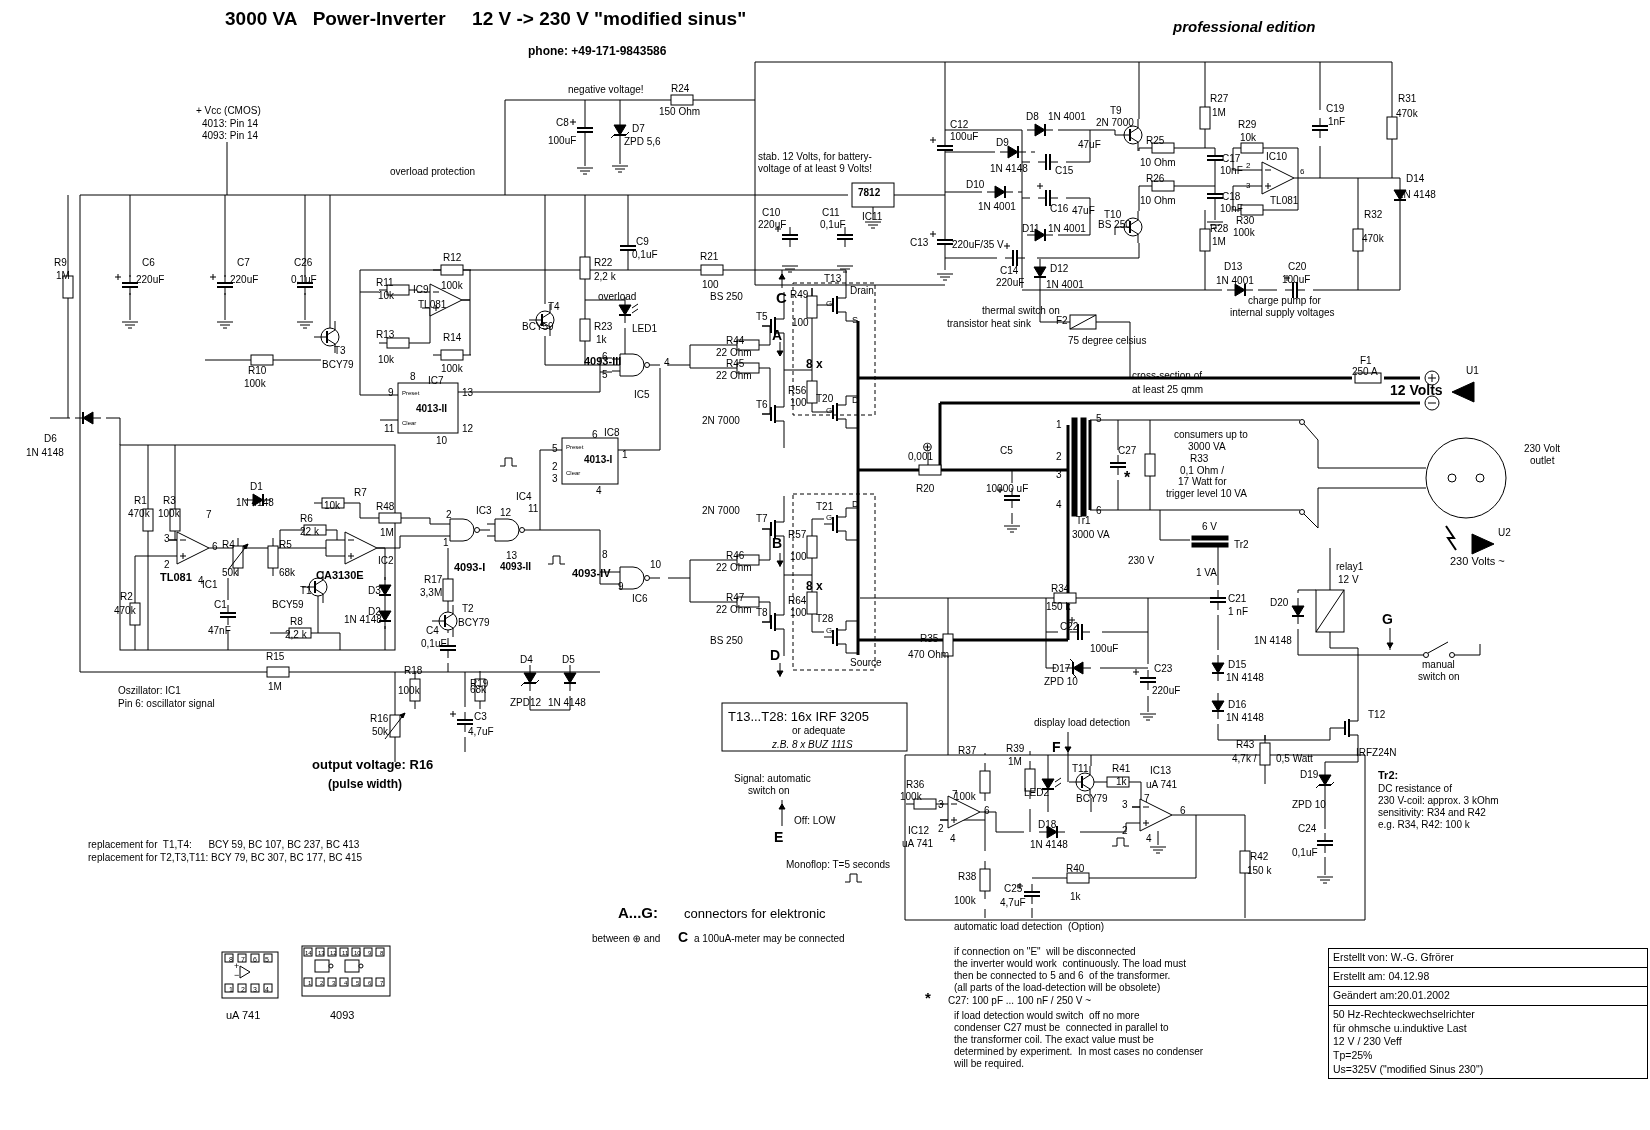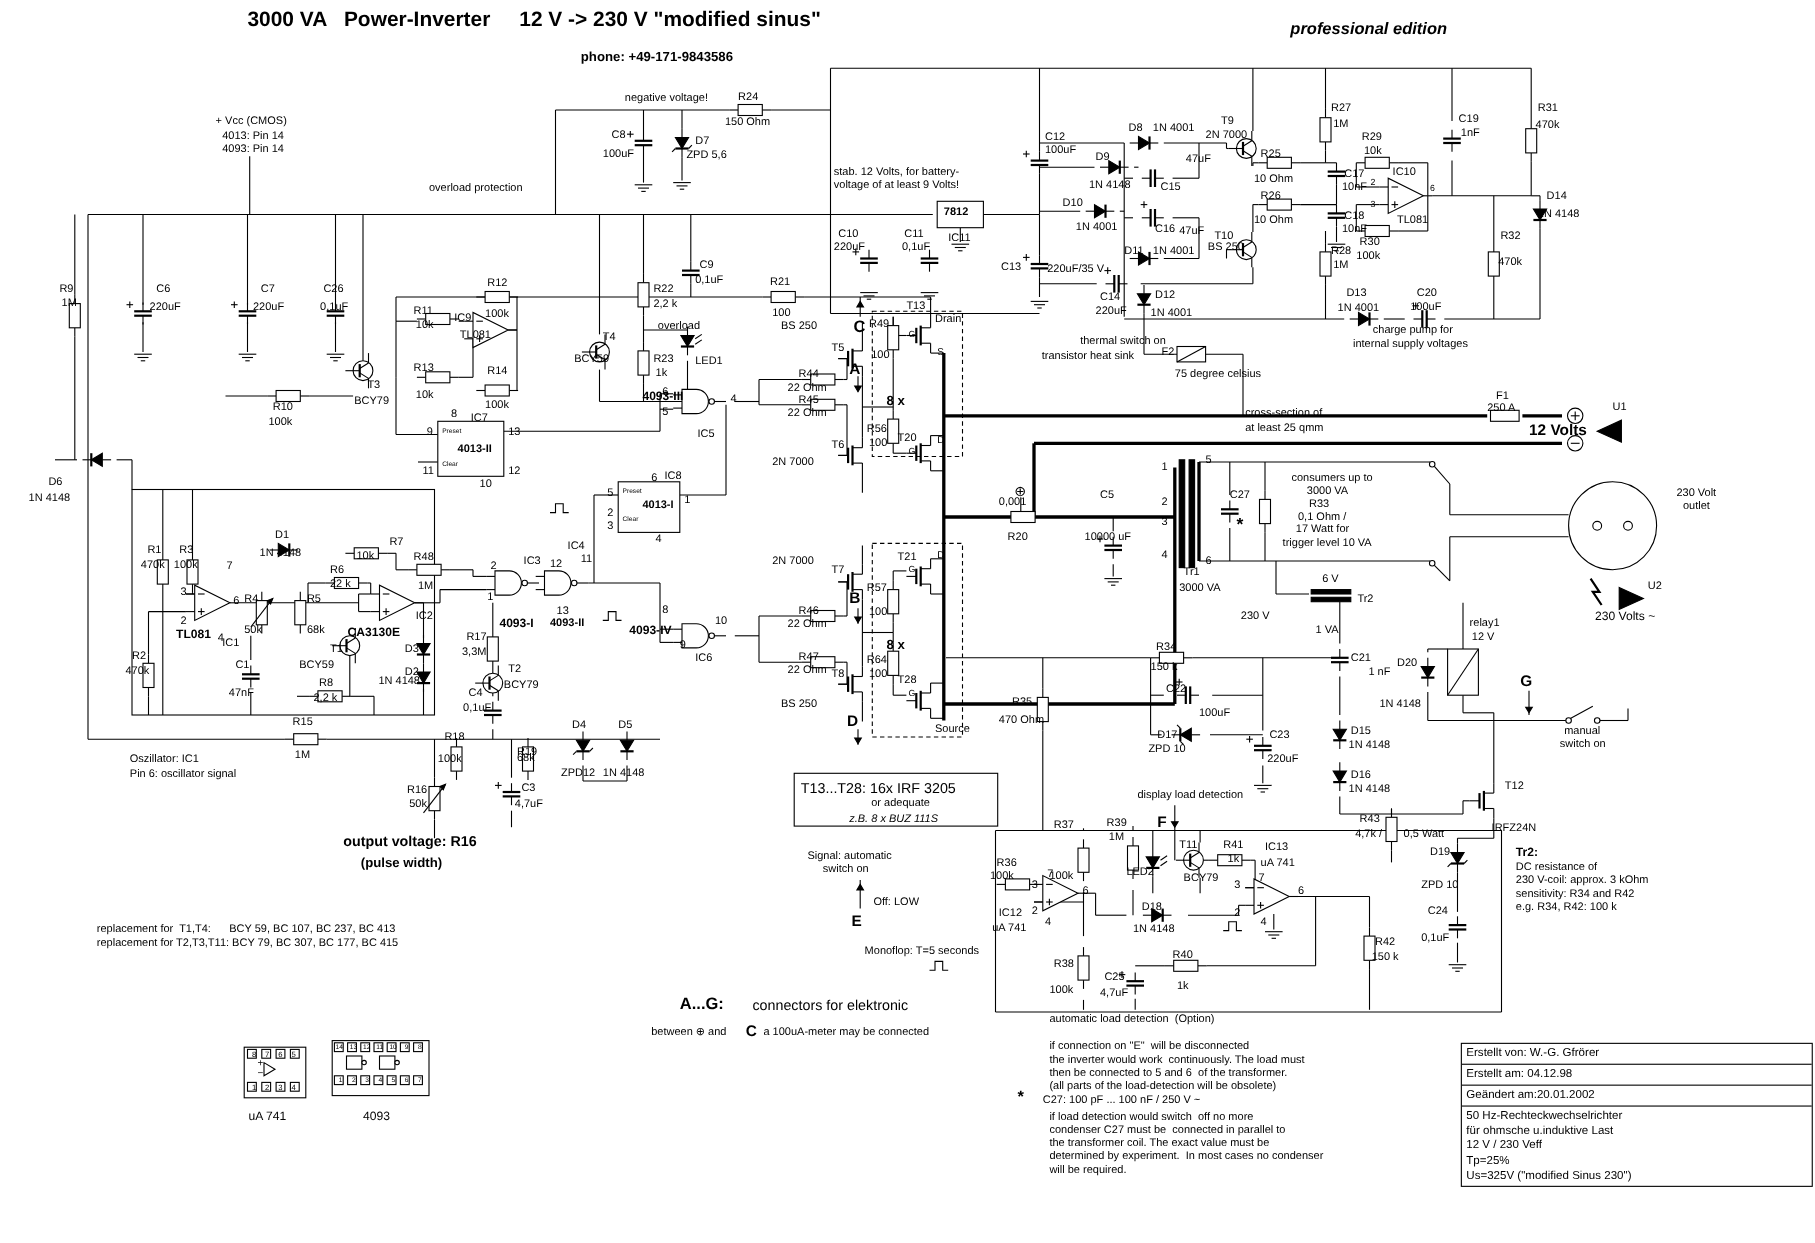--- a/index.html
+++ b/index.html
@@ -1315,21 +1315,21 @@
       <span class="lbl" style="left: 1188px; top: 442px;">3000 VA</span>
       <span class="lbl" style="left: 1190px; top: 454px;">R33</span>
       <span class="lbl" style="left: 1180px; top: 466px;">0,1 Ohm /</span>
       <span class="lbl" style="left: 1178px; top: 477px;">17 Watt for</span>
       <span class="lbl" style="left: 1166px; top: 489px;">trigger level 10 VA</span>
       <span class="lbl" style="left: 1202px; top: 522px;">6 V</span>
       <span class="lbl" style="left: 1234px; top: 540px;">Tr2</span>
       <span class="lbl" style="left: 1128px; top: 556px;">230 V</span>
       <span class="lbl" style="left: 1196px; top: 568px;">1 VA</span>
       <span class="lbl" style="left: 1228px; top: 594px;">C21</span>
-      <span class="lbl" style="left: 1228px; top: 607px; margin-left: 16px;">1 nF</span>
+      <span class="lbl" style="left: 1228px; top: 607px;">1 nF</span>
       <span class="lbl" style="left: 1336px; top: 562px;">relay1</span>
       <span class="lbl" style="left: 1338px; top: 575px;">12 V</span>
       <span class="lbl" style="left: 1524px; top: 444px;">230 Volt</span>
       <span class="lbl" style="left: 1530px; top: 456px;">outlet</span>
       <span class="lbl" style="left: 1498px; top: 528px;">U2</span>
       <span class="lbl" style="left: 1450px; top: 556px; font-size: 11px;">230 Volts ~</span>
       <span class="lbl" style="left: 1270px; top: 598px;">D20</span>
       <span class="lbl" style="left: 1254px; top: 636px;">1N 4148</span>
       <span class="lbl" style="left: 1382px; top: 612px; font-size: 14px; font-weight: bold;">G</span>
       <span class="lbl" style="left: 1422px; top: 660px;">manual</span>

